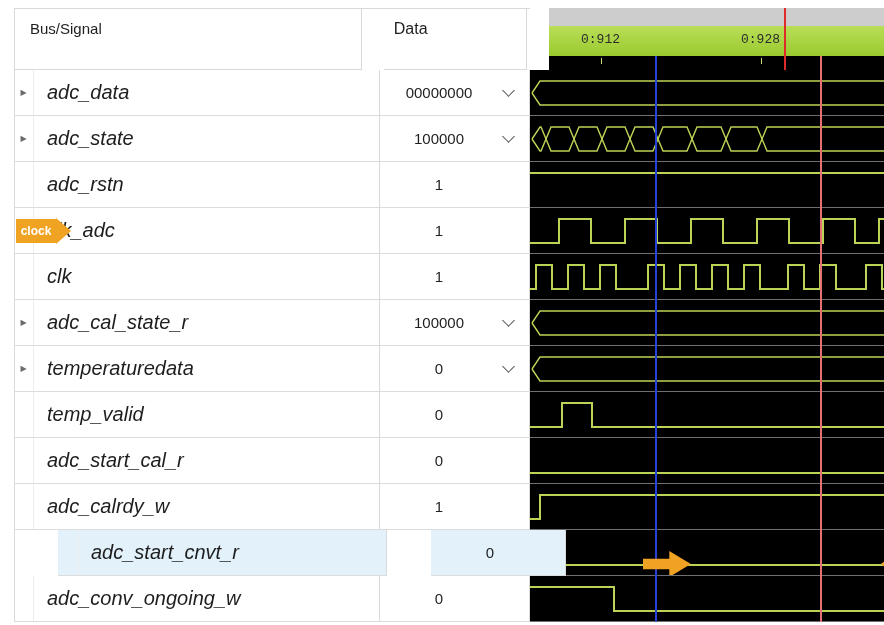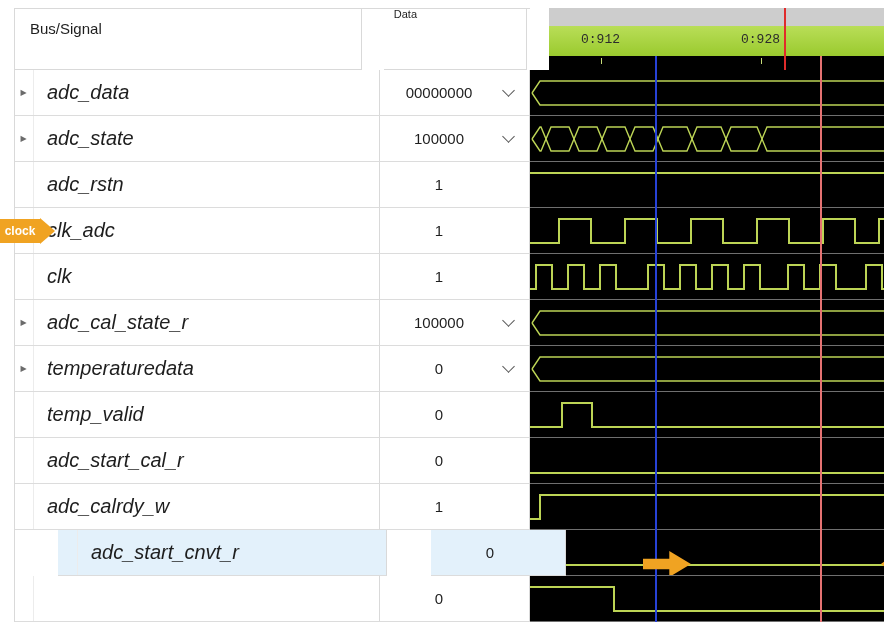--- a/index.html
+++ b/index.html
@@ -9,21 +9,21 @@
 
   .table { position:absolute; left:14px; top:8px; width:870px; height:614px; }
   .edge-left  { position:absolute; left:0; top:0; width:1px; height:614px; background:#d9d9d9; z-index:8; }
   .edge-top   { position:absolute; left:0; top:0; width:516px; height:1px; background:#d9d9d9; z-index:8; }
 
   
   .header-row { display:flex; height:62px;gap:22px; }
   .h-name { width:366px; border-right:1px solid #d9d9d9; border-bottom:1px solid #d9d9d9;
             padding:12px 0 0 16px; font-size:15px; background:#fff; }
   .h-data { width:150px; border-right:1px solid #d9d9d9; border-bottom:1px solid #d9d9d9;
-            padding:0 0 0 10px; font-size:11px; background:#fff; }
+            padding:12px 0 0 10px; font-size:16px; background:#fff; }
   .h-wave { width:354px; position:relative; background:#000; }
   .tl-gray  { height:18px; background:#cdcdcd; }
   .tl-green { height:30px; background:linear-gradient(#b9de58,#9aca2e); position:relative;font-family:Liberation Mono, monospace; }
   .tl-label { position:absolute; top:6px; transform:translateX(-50%); font-size:13px; color:#2c2c2c; }
   .tl-ticks { height:14px; position:relative; background:#000; }
   .tick { position:absolute; top:2px; width:1px; height:6px; background:#c6db77; }
   .red-marker { position:absolute; top:0; width:2px; height:62px; z-index:6; }
 
   
   .row { display:flex; height:46px; }
@@ -49,21 +49,21 @@
   .cursor { position:absolute; top:0; height:100%; width:2px; }
 
   
   .blk-arrow { position:absolute; top:21px; height:26px; z-index:6; }
   .ar-right { clip-path:polygon(0 30%,55% 30%,55% 0,100% 50%,55% 100%,55% 70%,0 70%); }
   .ar-left  { clip-path:polygon(100% 30%,45% 30%,45% 0,0 50%,45% 100%,45% 70%,100% 70%); }
 
   
   .callout { position:absolute; left:0; top:218px; display:flex; align-items:center; z-index:9; }
   .callout-box { width:40px; height:24px; color:#fff; font-size:12px; font-weight:bold;
-                 display:flex; align-items:center; justify-content:center; }
+                 display:flex; align-items:center; justify-content:center;margin-left:16px; }
   .callout-head { width:0; height:0; border-top:13px solid transparent;
                   border-bottom:13px solid transparent; border-left:15px solid #f0a322; }
 </style>
 </head>
 <body>
 
 <div class="app">
 
   <div class="callout">
     <div class="callout-box" style="background: rgb(240, 163, 34);">clock</div>
@@ -252,20 +252,21 @@
           </div>
           <div class="cell wave"><svg width="354" height="46" viewBox="0 0 354 46">
               <path d="M0 35 H354" fill="none" stroke="#bcd455" stroke-width="1.4" shape-rendering="crispEdges"></path>
             </svg><div class="blk-arrow ar-right" style="left: 77px; width: 48px; background: rgb(240, 163, 34);"></div><div class="blk-arrow ar-left" style="left: 315px; width: 39px; background: rgb(240, 163, 34);"></div></div>
         </div>
       <div class="row">
           <div class="cell name">
             <span class="gutter">
               <span class="expander" style="visibility: hidden;">▶</span>
             </span>
+            <span class="sig-label">adc_conv_ongoing_w</span>
           </div>
           <div class="cell data">
             <span class="val">0</span>
           </div>
           <div class="cell wave"><svg width="354" height="46" viewBox="0 0 354 46">
               <path d="M0 11 H84 V35 H354" fill="none" stroke="#bcd455" stroke-width="1.4" shape-rendering="crispEdges"></path>
             </svg></div>
         </div>
     </div>
 

